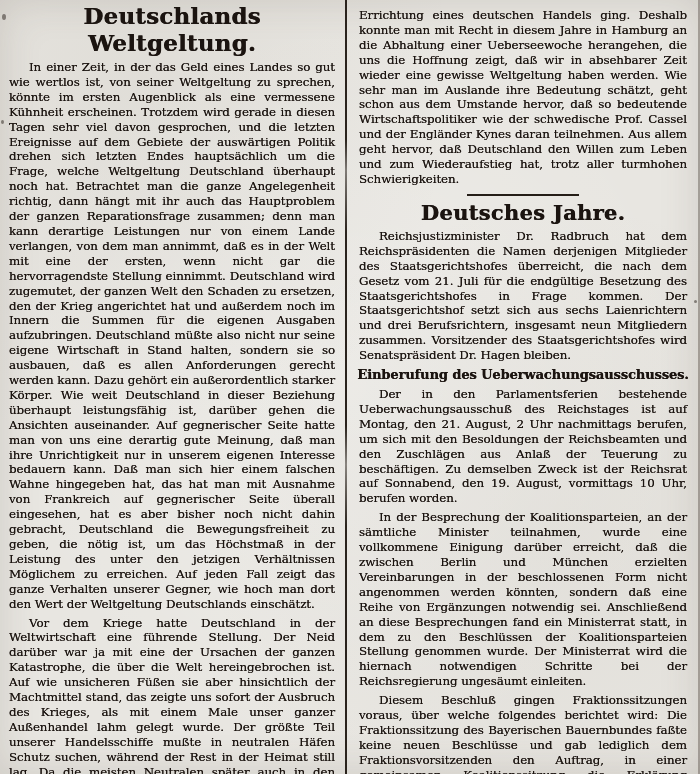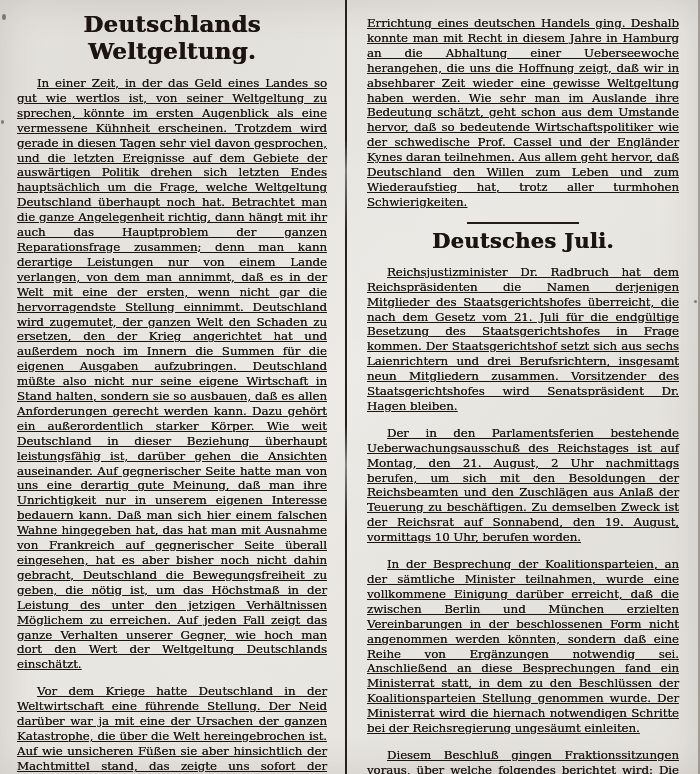--- a/index.html
+++ b/index.html
@@ -17,34 +17,34 @@
     box-shadow: inset 0 0 40px rgba(90,80,65,0.18);
   }
   .col{
     position:absolute;top:0;bottom:0;
     text-align:justify;
     font-size:11.9px;
     line-height:14.9px;
     letter-spacing:-0.1px;
     text-shadow:0 0 0.45px rgba(27,20,16,0.85);
   }
-  .col-left{left:5px;width:334px;padding-top:10px;}
+  .col-left{left:5px;width:334px;padding-top:2px;}
   .col-right{left:355px;width:336px;padding-top:4px;}
   .divider{
     position:absolute;top:0;bottom:0;left:345px;width:2px;
     background:linear-gradient(to bottom,
       #2a231d 0%, #2a231d 18%, rgba(42,35,29,0.55) 22%,
       #2a231d 30%, #2a231d 55%, rgba(42,35,29,0.5) 60%,
       #2a231d 68%, #2a231d 100%);
   }
   .edge-right{
     position:absolute;top:0;bottom:0;right:0;width:2px;
     background:rgba(60,50,40,0.35);
   }
-  p{margin:12px;text-indent:20px;text-decoration:underline;}
+  p{margin:4px;text-indent:20px;}
   p.noindent{text-indent:0;}
   .headline{
     font-size:23px;line-height:27px;font-weight:bold;
     text-align:center;text-indent:0;
     letter-spacing:0.2px;margin:0 0 3px 0;
     text-shadow:0.4px 0 0 #1b1410;
   }
   .section-rule{
     width:112px;height:2px;background:#241d17;
     margin:7px auto 5px auto;
@@ -79,24 +79,25 @@
     <p>Vor dem Kriege hatte Deutschland in der Weltwirtschaft eine führende Stellung. Der Neid darüber war ja mit eine der Ursachen der ganzen Katastrophe, die über die Welt hereingebrochen ist. Auf wie unsicheren Füßen sie aber hinsichtlich der Machtmittel stand, das zeigte uns sofort der Ausbruch des Krieges, als mit einem Male unser ganzer Außenhandel lahm gelegt wurde. Der größte Teil unserer Handelsschiffe mußte in neutralen Häfen Schutz suchen, während der Rest in der Heimat still lag. Da die meisten Neutralen später auch in den Krieg gegen uns eintraten, so wurden die dort liegenden Schiffe uns einfach fortgenommen. Das Kriegsende schien dann unserer Schiffahrt den Todesstoß zu versetzen, indem wir auch noch den uns verbleibenden Rest in der Heimat ausliefern mußten. Nun waren allerdings schon während des Krieges Maßnahmen getroffen worden, um nach Kriegsende einen Neubau der deutschen Handelsflotte vorzubereiten. Allerdings ahnte man damals noch nicht, welchen Umfang unser Verlust annehmen würde, so daß schließlich eine restlose Hilfe von Reichs wegen nicht möglich erschien. Glücklicherweise wußte sich aber unsere Schiffahrt selbst zu helfen, indem sie mit frohem Mute an das Werk ging und zuerst mit Beteiligung ausländischer Gesellschaften wieder an die</p>
   </div>
 
   <div class="divider"></div>
 
   <div class="col col-right">
     <p class="noindent">Errichtung eines deutschen Handels ging. Deshalb konnte man mit Recht in diesem Jahre in Hamburg an die Abhaltung einer Ueberseewoche herangehen, die uns die Hoffnung zeigt, daß wir in absehbarer Zeit wieder eine gewisse Weltgeltung haben werden. Wie sehr man im Auslande ihre Bedeutung schätzt, geht schon aus dem Umstande hervor, daß so bedeutende Wirtschaftspolitiker wie der schwedische Prof. Cassel und der Engländer Kynes daran teilnehmen. Aus allem geht hervor, daß Deutschland den Willen zum Leben und zum Wiederaufstieg hat, trotz aller turmhohen Schwierigkeiten.</p>
 
     <div class="section-rule"></div>
 
-    <div class="section-title">Deutsches Juli.</div>
+    <div class="section-title">Deutsches Jahre.</div>
 
     <p>Reichsjustizminister Dr. Radbruch hat dem Reichspräsidenten die Namen derjenigen Mitglieder des Staatsgerichtshofes überreicht, die nach dem Gesetz vom 21. Juli für die endgültige Besetzung des Staatsgerichtshofes in Frage kommen. Der Staatsgerichtshof setzt sich aus sechs Laienrichtern und drei Berufsrichtern, insgesamt neun Mitgliedern zusammen. Vorsitzender des Staatsgerichtshofes wird Senatspräsident Dr. Hagen bleiben.</p>
 
+    <div class="subhead">Einberufung des Ueberwachungsausschusses.</div>
     <p>Der in den Parlamentsferien bestehende Ueberwachungsausschuß des Reichstages ist auf Montag, den 21. August, 2 Uhr nachmittags berufen, um sich mit den Besoldungen der Reichsbeamten und den Zuschlägen aus Anlaß der Teuerung zu beschäftigen. Zu demselben Zweck ist der Reichsrat auf Sonnabend, den 19. August, vormittags 10 Uhr, berufen worden.</p>
 
     <p>In der Besprechung der Koalitionsparteien, an der sämtliche Minister teilnahmen, wurde eine vollkommene Einigung darüber erreicht, daß die zwischen Berlin und München erzielten Vereinbarungen in der beschlossenen Form nicht angenommen werden könnten, sondern daß eine Reihe von Ergänzungen notwendig sei. Anschließend an diese Besprechungen fand ein Ministerrat statt, in dem zu den Beschlüssen der Koalitionsparteien Stellung genommen wurde. Der Ministerrat wird die hiernach notwendigen Schritte bei der Reichsregierung ungesäumt einleiten.</p>
     <p>Diesem Beschluß gingen Fraktionssitzungen voraus, über welche folgendes berichtet wird: Die Fraktionssitzung des Bayerischen Bauernbundes faßte keine neuen Beschlüsse und gab lediglich dem Fraktionsvorsitzenden den Auftrag, in einer gemeinsamen Koalitionssitzung die Erklärung abzugeben, daß der Bayerische Bauernbund jeden verfassungsmäßigen Weg zu beschreiten und auch in neue Verhandlungen einzutreten bereit ist. Im Landesausschuß der Bayerischen Volkspartei wurde eine Entschließung gefaßt, die u. a. besagt: Der Landesausschuß muß sein Bedauern aussprechen, daß durch das geringe Entgegenkommen seitens der Reichsregierung die Vereinbarungen vom 11. August nicht alles enthalten, was zur Sicherung und Wahrung der staatlichen Selbständigkeit und der Hoheitsrechte unseres Landes verlangt werden muß</p>
   </div>
 
   <div class="edge-right"></div>
   <div class="speck" style="left:2px;top:14px;width:4px;height:6px;"></div>
   <div class="speck" style="left:1px;top:120px;width:3px;height:4px;"></div>
   <div class="speck" style="left:694px;top:300px;width:3px;height:3px;"></div>

